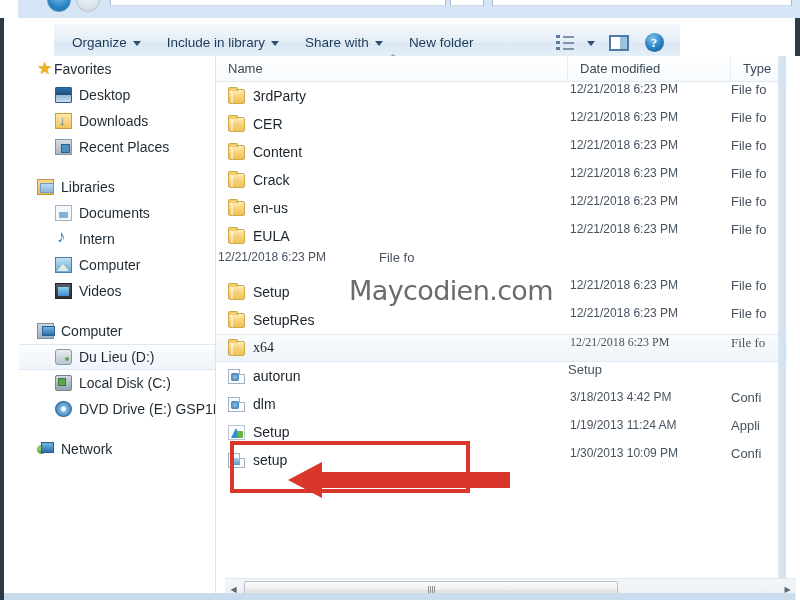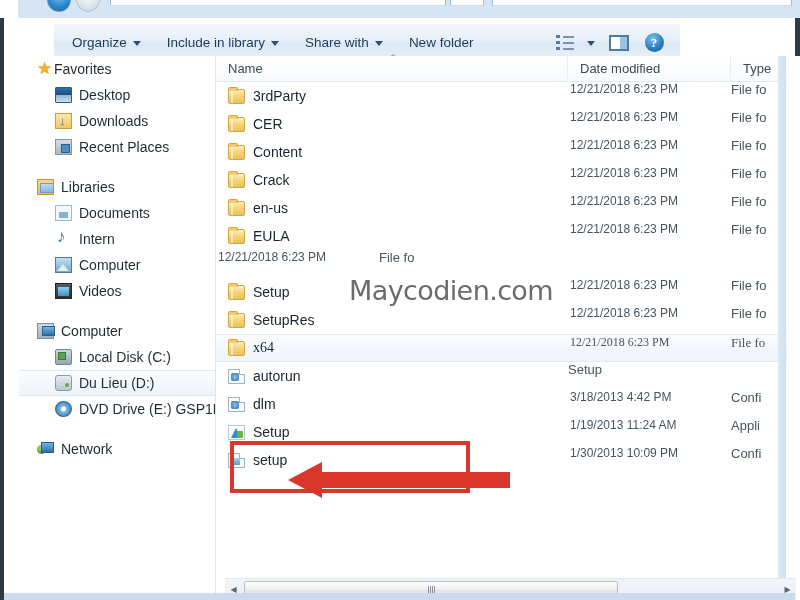--- a/index.html
+++ b/index.html
@@ -494,27 +494,27 @@
         <span class="nav-ico ic-videos"></span>
         <span class="nav-label">Videos</span>
       </div>
 
       <div class="nav-gap"></div>
 
       <div class="nav-row">
         <span class="nav-ico ic-computer"></span>
         <span class="nav-label">Computer</span>
       </div>
-      <div class="nav-row child">
-        <span class="nav-ico ic-disk"></span>
-        <span class="nav-label">Local Disk (C:)</span>
-      </div>
       <div class="nav-row child selected">
         <span class="nav-ico ic-drive"></span>
         <span class="nav-label">Du Lieu (D:)</span>
+      </div>
+      <div class="nav-row child">
+        <span class="nav-ico ic-disk"></span>
+        <span class="nav-label">Local Disk (C:)</span>
       </div>
       <div class="nav-row child">
         <span class="nav-ico ic-dvd"></span>
         <span class="nav-label">DVD Drive (E:) GSP1R</span>
       </div>
 
       <div class="nav-gap"></div>
 
       <div class="nav-row">
         <span class="nav-ico ic-network"></span>

